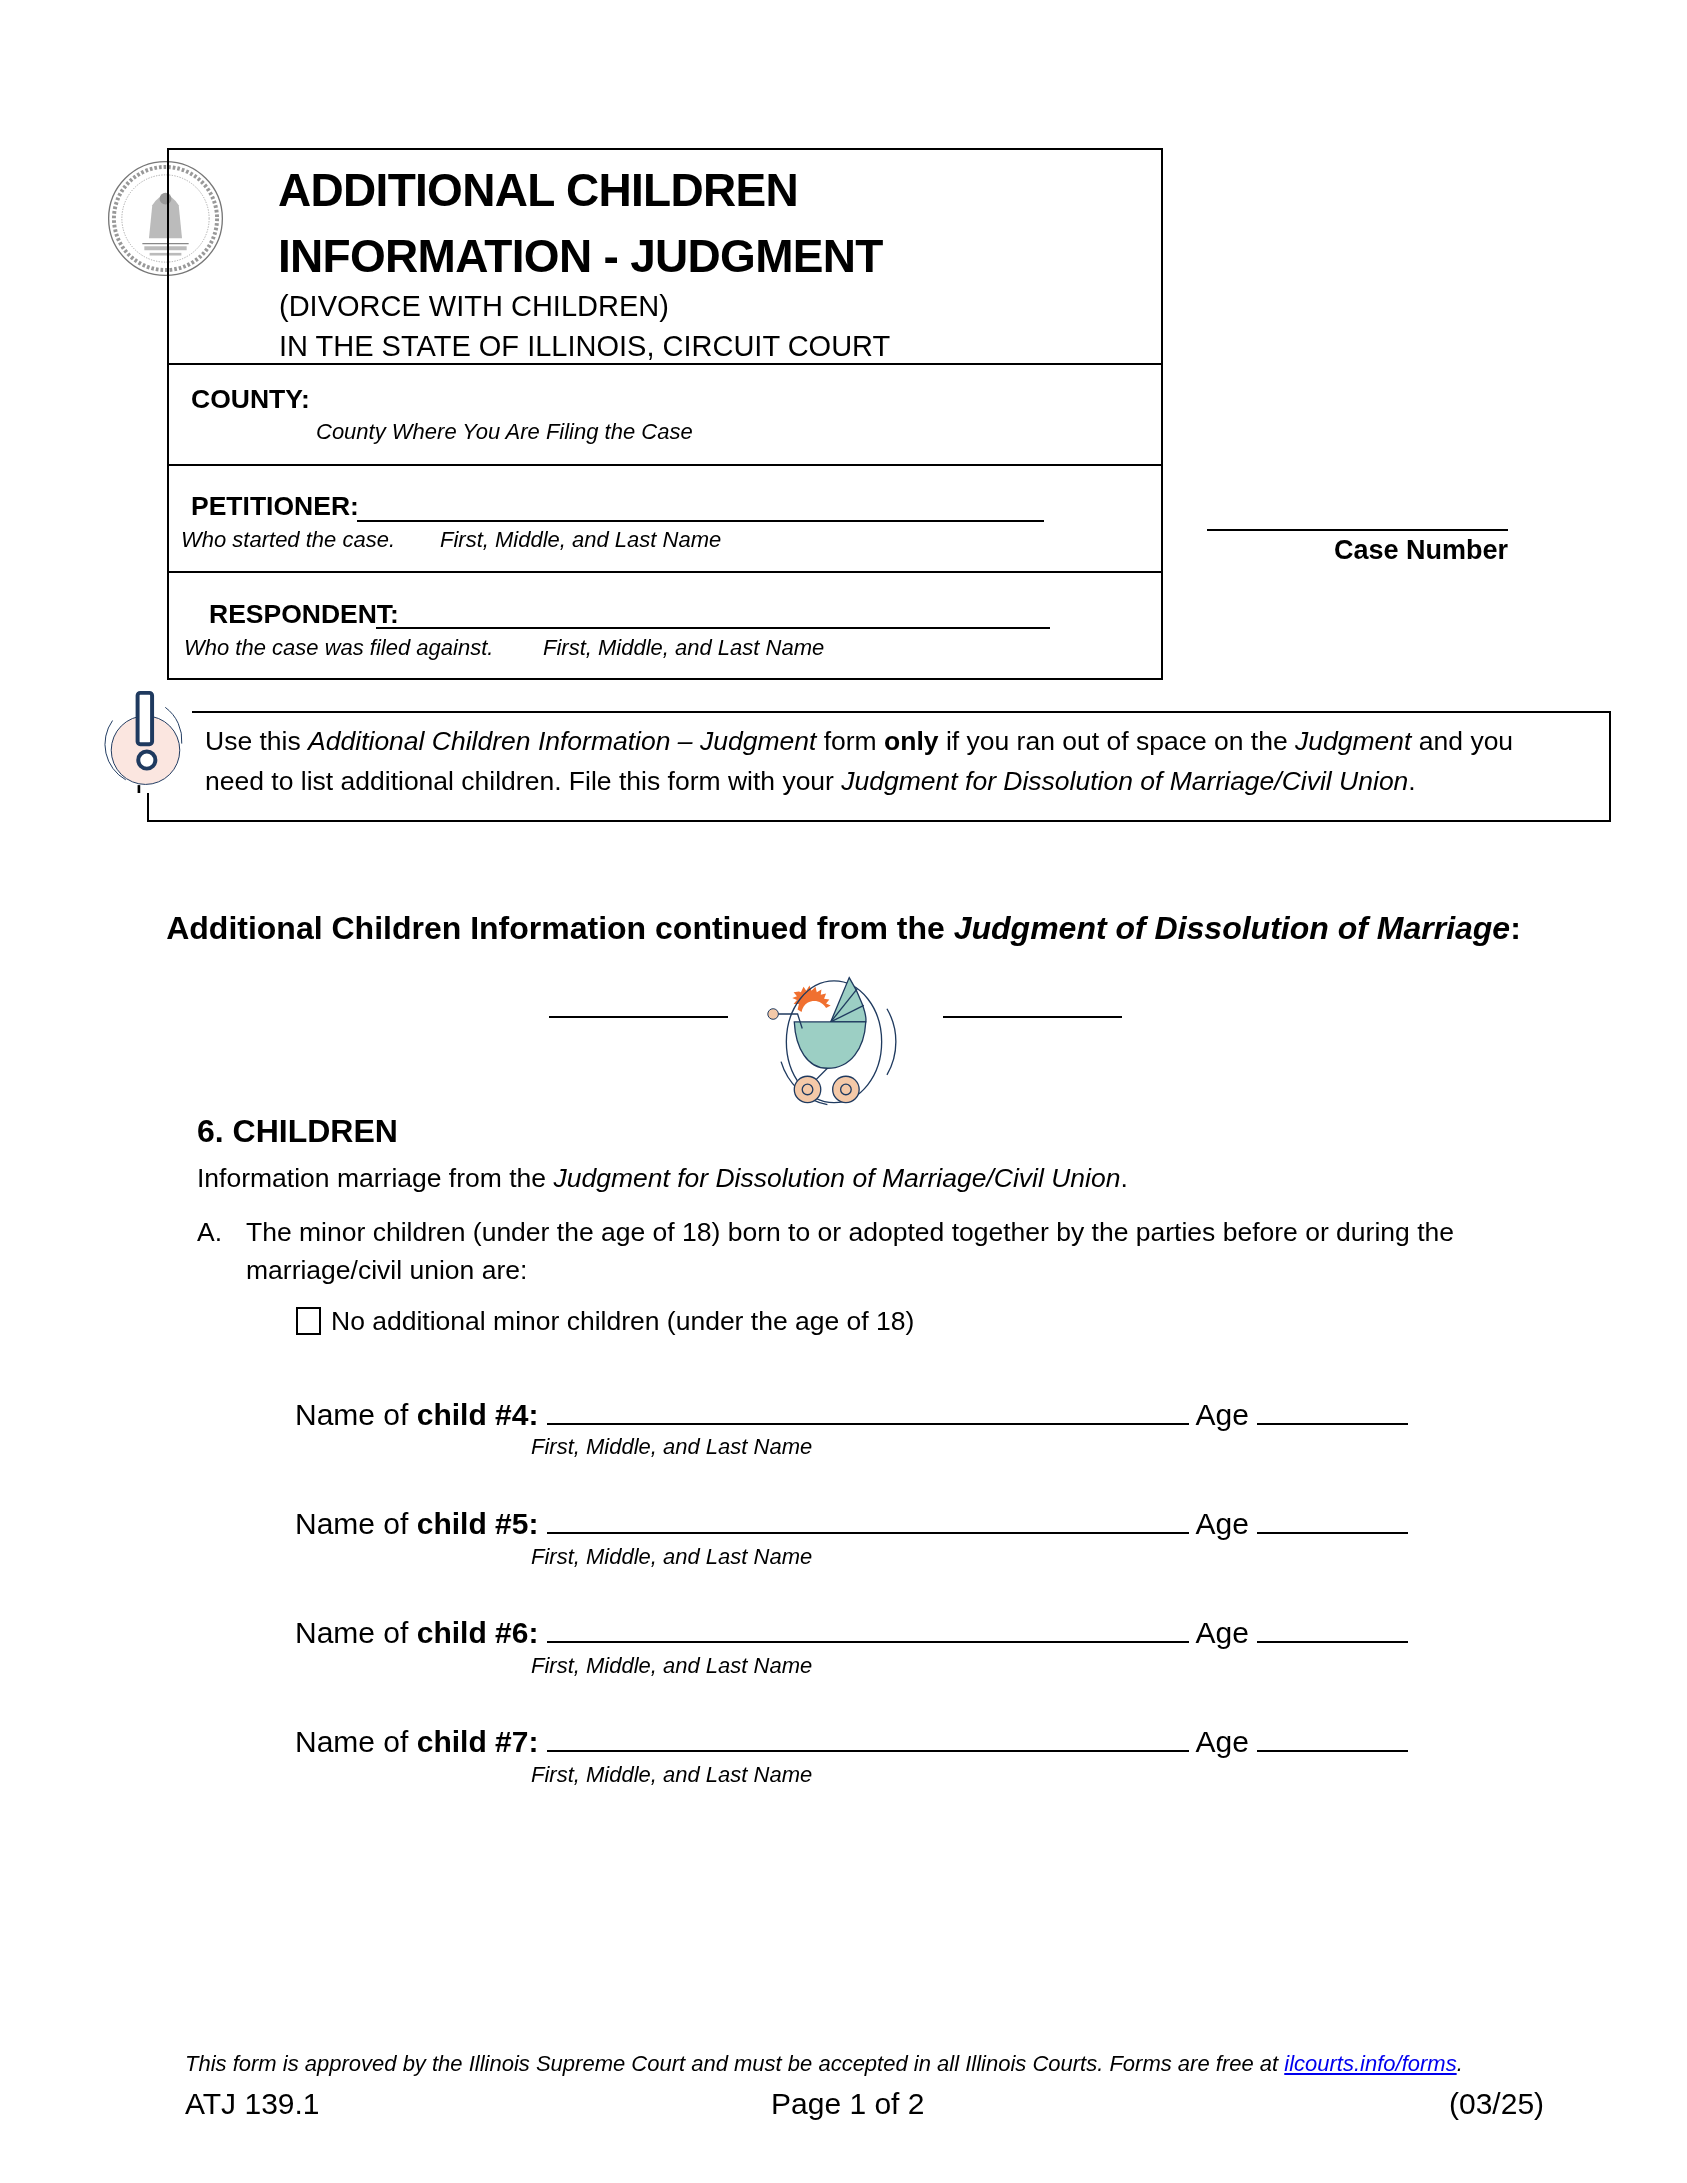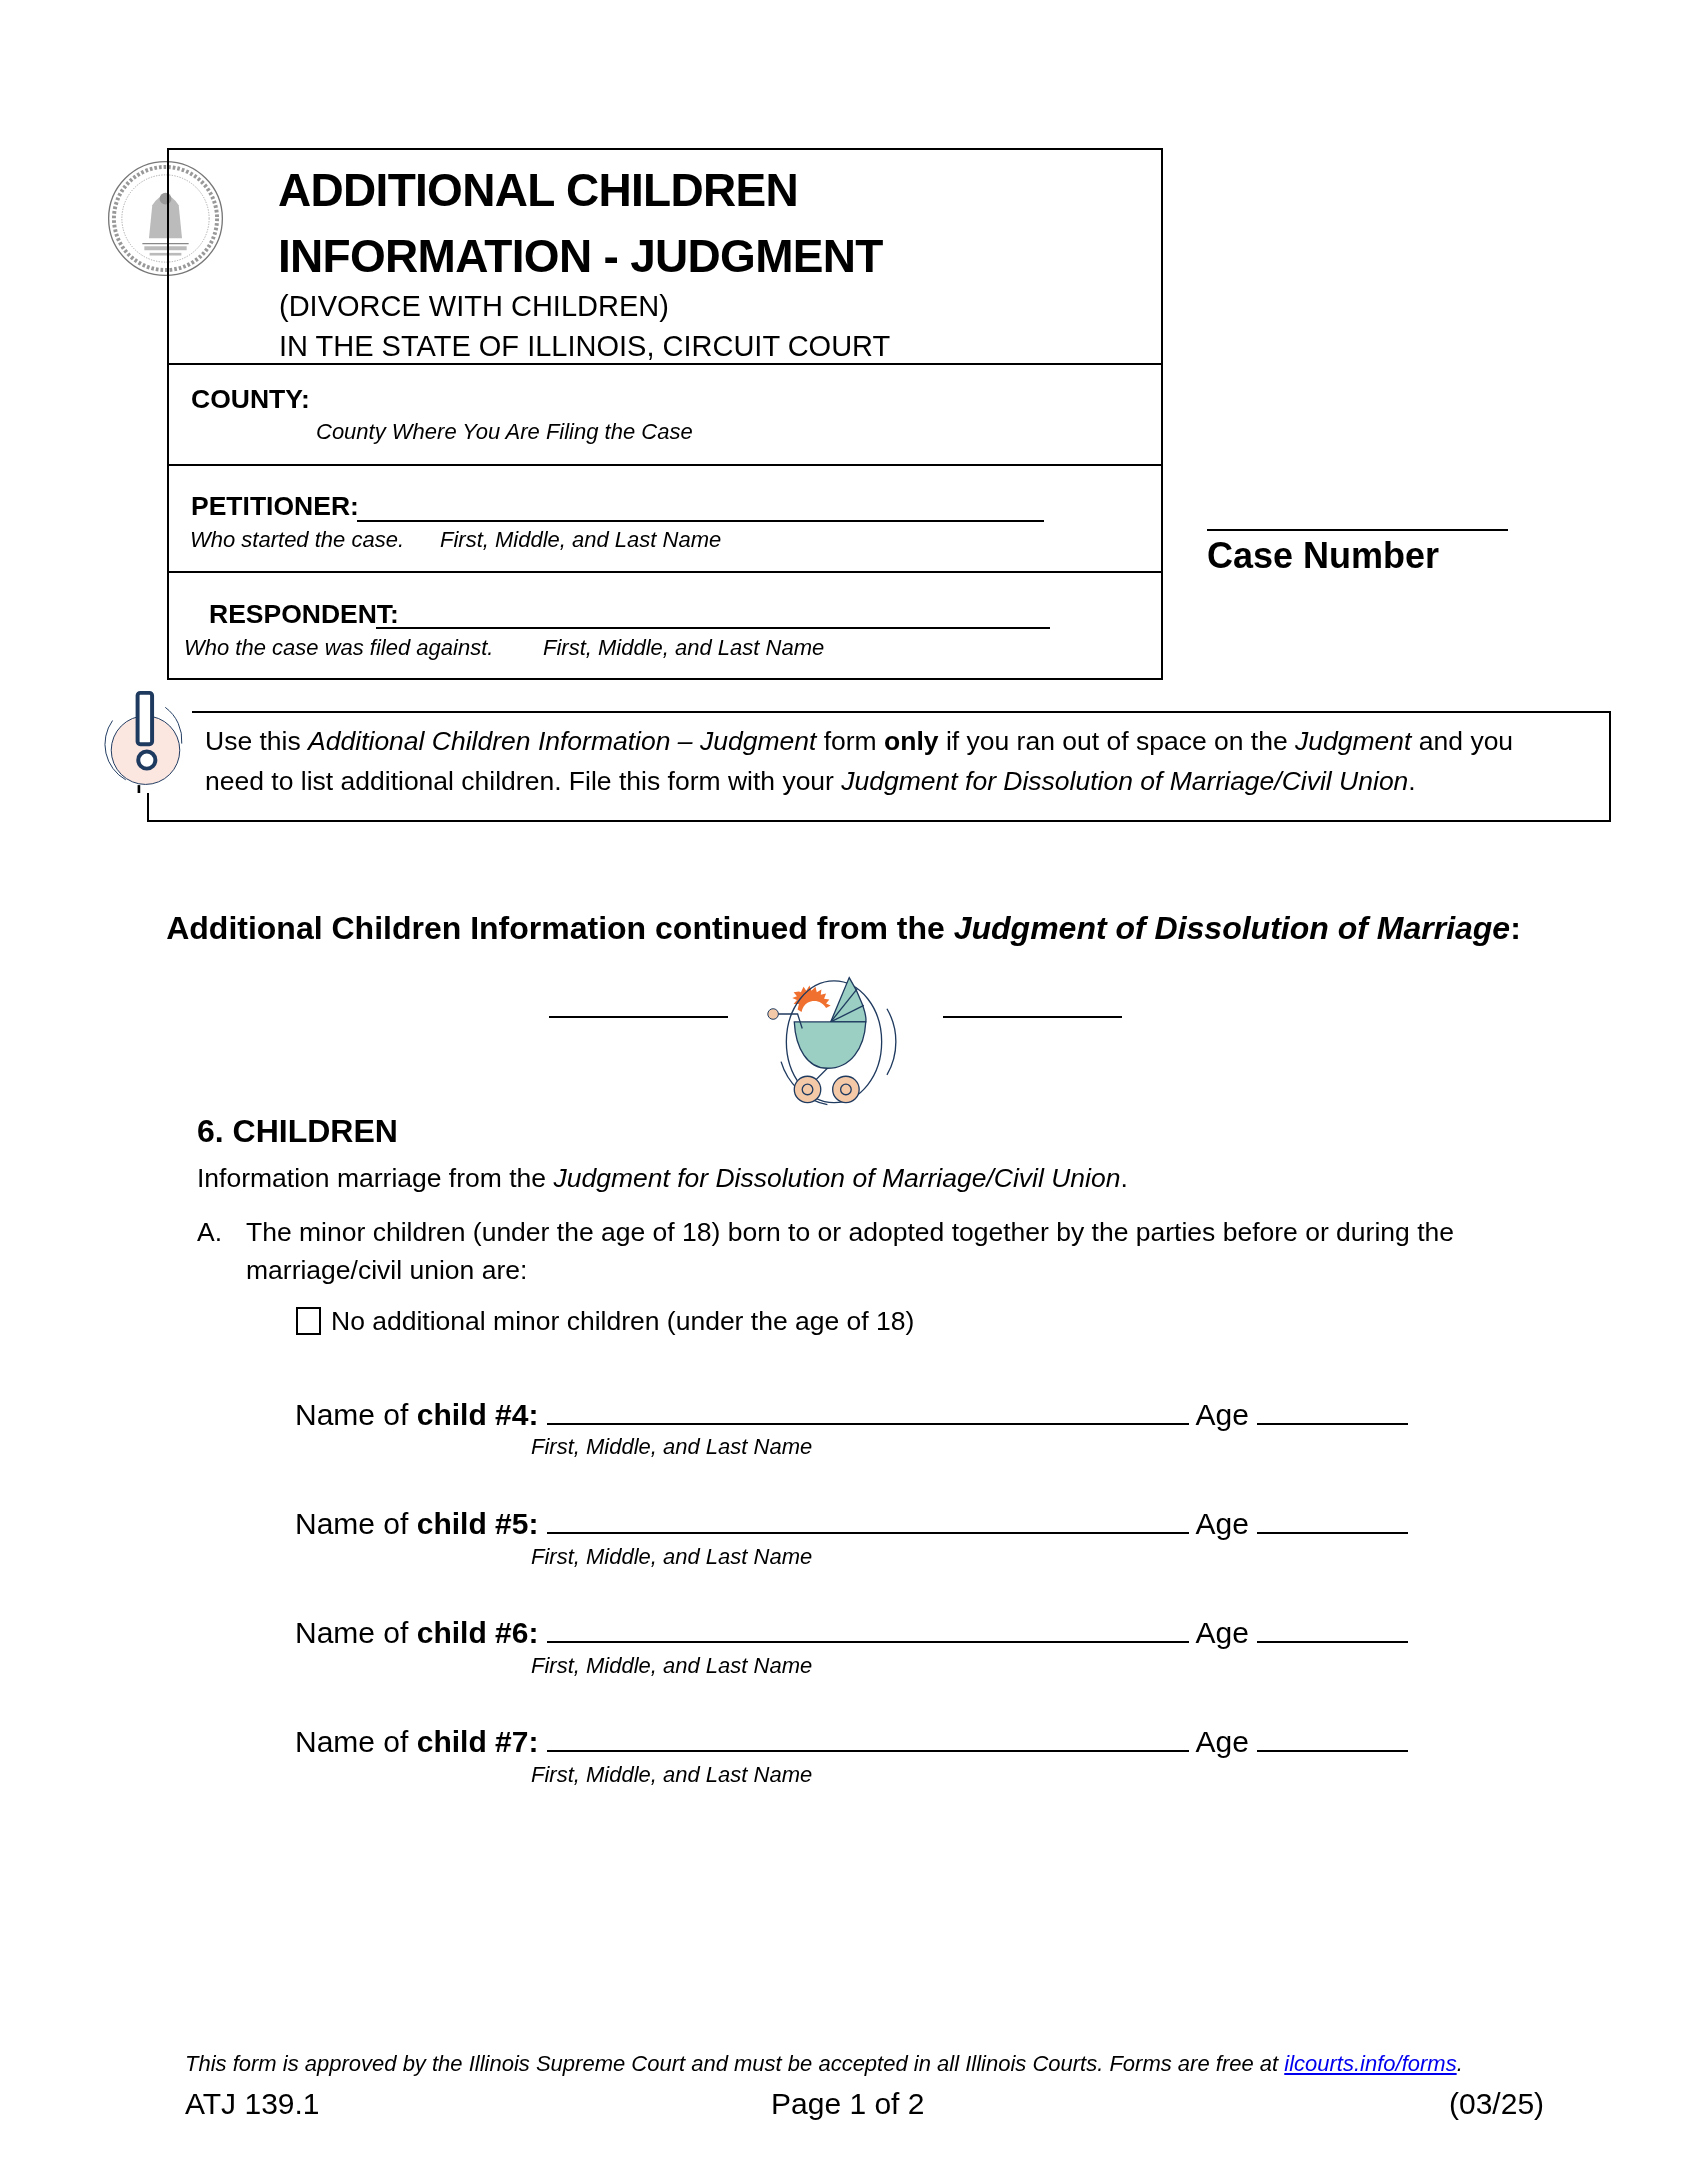--- a/index.html
+++ b/index.html
@@ -8,21 +8,21 @@
   .abs { position:absolute; }
   .hdr-box { left:167px; top:148px; width:996px; height:532px; border:2.6px solid #000; box-sizing:border-box; }
   .hdr-div { position:absolute; left:0; right:0; height:0; border-top:2.6px solid #000; }
   .seal { left:106px; top:159px; width:119px; height:119px; }
   .title { left:278px; top:157px; font-size:46px; font-weight:bold; line-height:66px; letter-spacing:-0.7px; }
   .subtitle { left:279px; top:286px; font-size:29px; line-height:40px; }
   .lbl-bold { font-weight:bold; font-size:26.5px; }
   .hint { font-style:italic; font-size:22px; }
   .uline { display:inline-block; border-bottom:2.6px solid #000; vertical-align:baseline; }
   .case-line { left:1207px; top:529px; width:301px; border-top:2.6px solid #000; }
-  .case-lbl { left:1207px; top:535px; width:301px; text-align:left; font-weight:bold; font-size:36px; }
+  .case-lbl { left:1207px; top:535px; width:301px; text-align:right; font-weight:bold; font-size:27px; }
   .notice { left:147px; top:711px; width:1464px; height:111px; border:2.6px solid #000; box-sizing:border-box; }
   .notice-text { left:205px; top:721px; width:1389px; font-size:26.5px; line-height:40px; }
   .sec-head { left:0; top:910px; width:1687px; text-align:center; font-size:32px; font-weight:bold; }
   .dash { border-top:2.6px solid #000; width:179px; }
   .h6 { left:197px; top:1113px; font-size:32px; font-weight:bold; }
   .body-txt { font-size:26.5px; line-height:38px; }
   .checkbox { left:296px; top:1307px; width:25px; height:28px; border:2px solid #000; box-sizing:border-box; background:#fff; }
   .child-row { left:295px; font-size:30px; white-space:nowrap; }
   .child-sub { left:531px; font-style:italic; font-size:22px; }
   .footer-note { left:185px; top:2051px; font-style:italic; font-size:22px; }
@@ -59,21 +59,21 @@
   <div>(DIVORCE WITH CHILDREN)</div>
   <div>IN THE STATE OF ILLINOIS, CIRCUIT COURT</div>
 </div>
 
 <div class="abs lbl-bold" style="left:191px; top:384px;">COUNTY:</div>
 <div class="abs" style="left:344px; top:380px; width:781px; height:33px;"></div>
 <div class="abs hint" style="left:316px; top:419px;">County Where You Are Filing the Case</div>
 
 <div class="abs lbl-bold" style="left:191px; top:491px;">PETITIONER:</div>
 <div class="abs" style="left:357px; top:488px; width:687px; height:32px; border-bottom:2.6px solid #000;"></div>
-<div class="abs hint" style="left:190px; top:527px;">Who started the case.</div>
+<div class="abs hint" style="left:181px; top:527px;">Who started the case.</div>
 <div class="abs hint" style="left:440px; top:527px;">First, Middle, and Last Name</div>
 
 <div class="abs lbl-bold" style="left:209px; top:599px;">RESPONDENT:</div>
 <div class="abs" style="left:376px; top:595px; width:674px; height:32px; border-bottom:2.6px solid #000;"></div>
 <div class="abs hint" style="left:184px; top:635px;">Who the case was filed against.</div>
 <div class="abs hint" style="left:543px; top:635px;">First, Middle, and Last Name</div>
 
 <div class="abs" style="left:1207px; top:496px; width:301px; height:33px;"></div>
 <div class="abs case-line"></div>
 <div class="abs case-lbl">Case Number</div>

